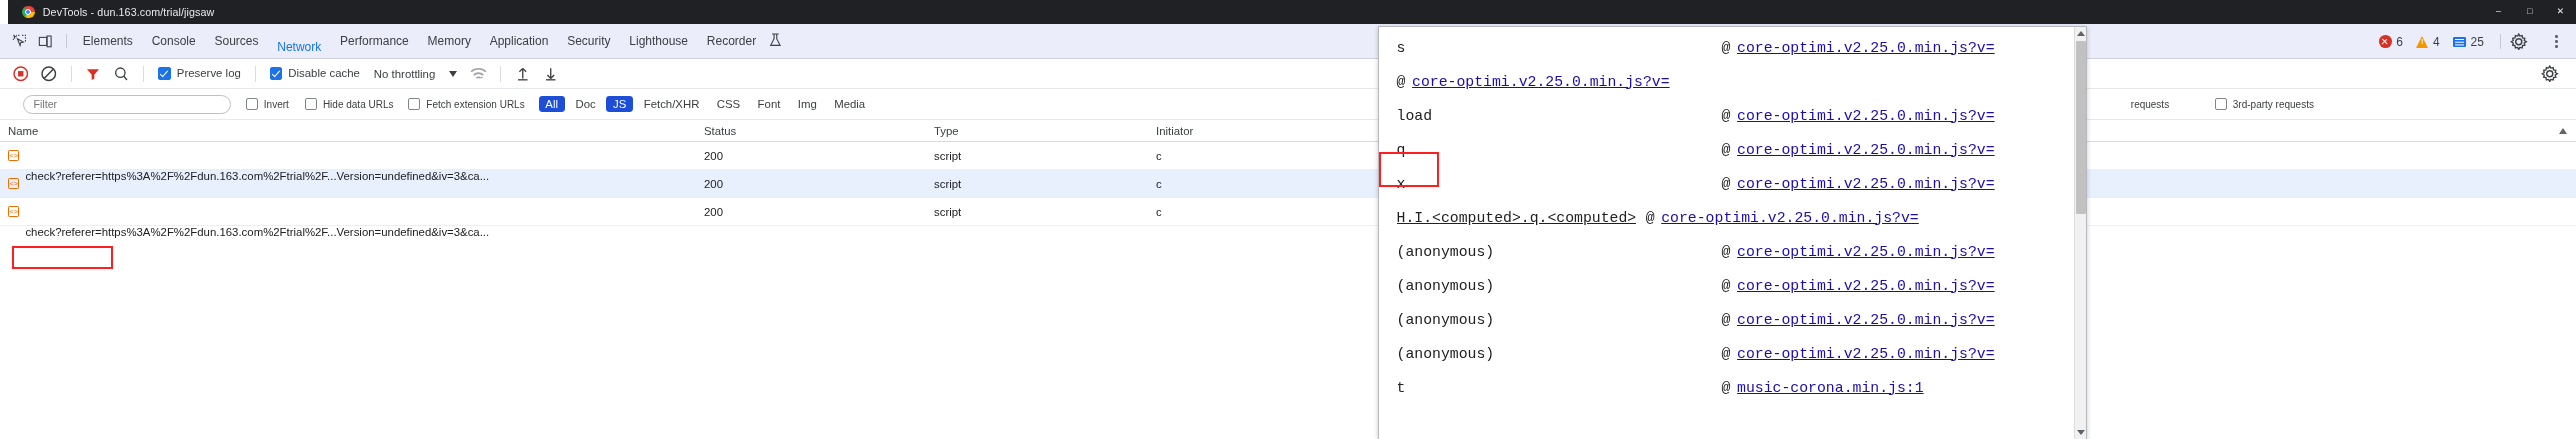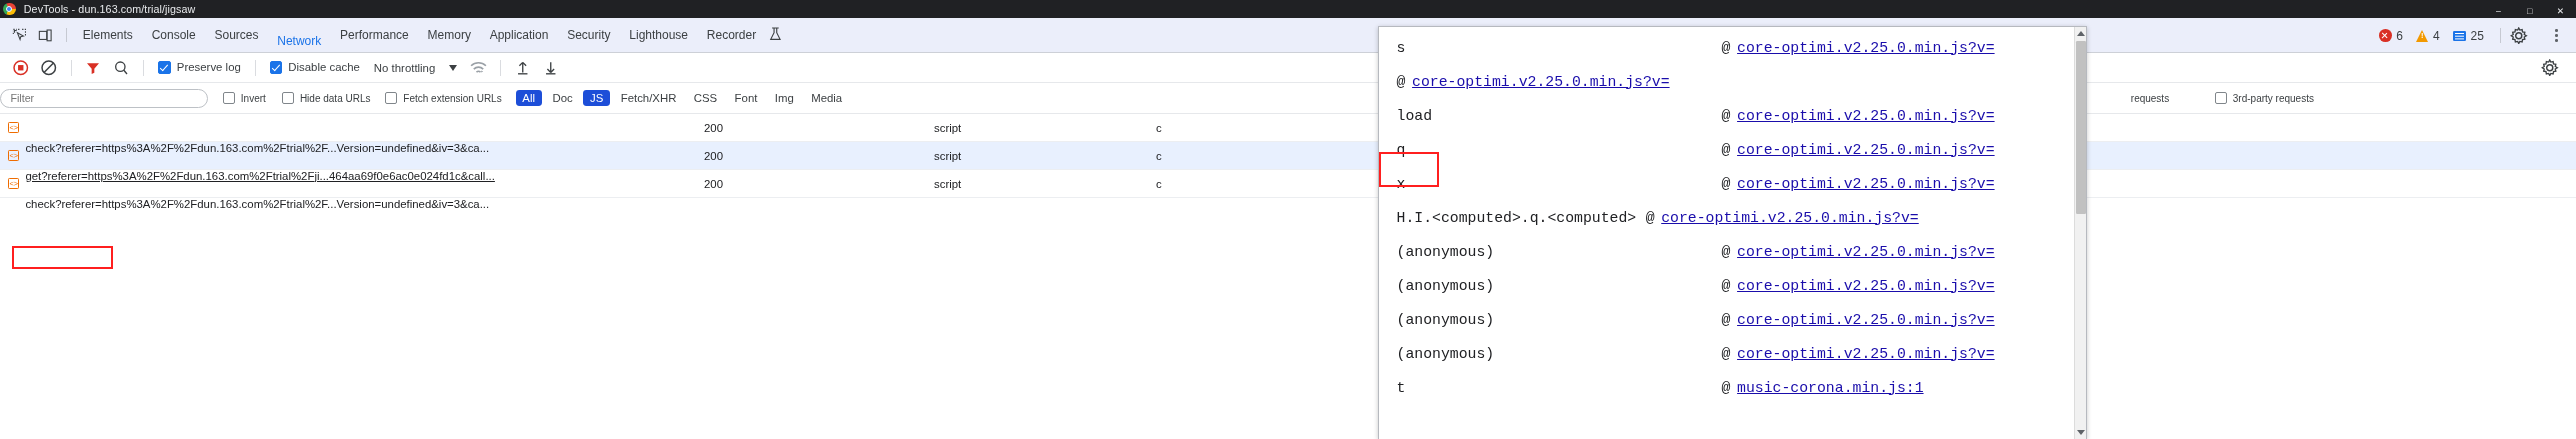--- a/index.html
+++ b/index.html
@@ -5,26 +5,27 @@
   * { box-sizing: border-box; margin: 0; padding: 0; }
   html, body {
     width: 2576px; height: 440px;
     background: #fff;
     font-family: "Liberation Sans", sans-serif;
     overflow: hidden;
   }
 
   
   .titlebar {
-    height: 18px;
+    height: 24px;
     background: #202124;
     display: flex;
     align-items: center;
-    padding-left: 3px;
+    padding-left: 14px;
     position: relative;
+    margin-left: 8px;
   }
   .chrome-logo {
     width: 12.8px; height: 12.8px; border-radius: 50%;
     background:
       conic-gradient(from -30deg,
         #ea4335 0deg 120deg,
         #fbbc05 120deg 240deg,
         #34a853 240deg 360deg);
     position: relative;
     flex: none;
@@ -141,21 +142,21 @@
     width: 3.4px; height: 6.7px; border: solid #fff;
     border-width: 0 1.7px 1.7px 0; transform: rotate(42deg);
   }
   .throttle { font-size: 11.4px; color: #3c4043; margin-left: 8px; white-space: nowrap; }
   .caret { width: 0; height: 0; border-left: 4.7px solid transparent; border-right: 4.7px solid transparent; border-top: 6px solid #3c4043; margin-left: 13.4px; }
   .net-toolbar .vsep2 { width: 0.7px; height: 16px; background: #dadce0; margin: 0 8px; }
 
   
   .filter-row {
     height: 31px; display: flex; align-items: center;
-    padding-left: 0; background: #fff;
+    padding-left: 23px; background: #fff;
     border-bottom: 0.7px solid #e6e8eb;
     position: relative;
   }
   .filter-input {
     width: 208px; height: 19px; border: 0.7px solid #bdc1c6;
     border-radius: 10px; font-size: 10.7px; color: #5f6368;
     padding: 0 9.4px; outline: none; background: #fff;
     font-family: "Liberation Sans", sans-serif;
   }
   .chk-sm { display: flex; align-items: center; gap: 6px; margin-left: 14.8px; font-size: 10px; color: #3c4043; white-space: nowrap; }
@@ -217,21 +218,21 @@
   }
   .popup-inner { padding: 4px 0 0 0; position: relative; }
   .stack-row {
     height: 34px; display: flex; align-items: center;
     font-size: 14.8px; color: #202124; white-space: nowrap;
     padding-left: 17.5px;
   }
   .stack-fn { width: 325px; overflow: hidden; }
   .stack-at { color: #202124; margin-right: 6.7px; }
   .stack-src { color: #1a0dab; text-decoration: underline; }
-  .stack-row.wide .stack-fn { width: auto; margin-right: 9.4px; }
+  .stack-row.wide .stack-fn { width: auto; margin-right: 9.4px; text-decoration: underline; }
   .popup-scroll {
     position: absolute; right: 0; top: 0; width: 12px; height: 100%;
     background: #f1f1f1; border-left: 0.7px solid #dcdcdc;
   }
   .popup-scroll .up, .popup-scroll .down {
     width: 0; height: 0; position: absolute; left: 2px;
     border-left: 4px solid transparent; border-right: 4px solid transparent;
   }
   .popup-scroll .up { top: 4px; border-bottom: 5.4px solid #5f6368; }
   .popup-scroll .down { bottom: 4px; border-top: 5.4px solid #5f6368; }
@@ -408,38 +409,49 @@
   <div class="ftype">Img</div>
   <div class="ftype">Media</div>
   <div class="chk-sm" style="position:absolute;left:2116px">requests</div>
   <label class="chk-sm" style="position:absolute;left:2200px">
     <span class="chk"></span>
     <span>3rd-party requests</span>
   </label>
 </div>
 
 <div class="table">
+  <div class="thead">
+    <div class="col-name">Name</div>
+    <div class="col-status">Status</div>
+    <div class="col-type">Type</div>
+    <div class="col-init">Initiator</div>
+    <div class="col-size">Size</div>
+    <div class="col-time">Time</div>
+    <div class="col-wf">
+      <span>Waterfall</span>
+      <span class="sort-caret"></span>
+    </div>
+  </div>
 
   <div class="row">
     <div class="col-name">
       <span class="js-ico">&lt;&gt;</span>
       <span class="name-link">check?referer=https%3A%2F%2Fdun.163.com%2Ftrial%2F...Version=undefined&amp;iv=3&amp;ca...</span>
     </div>
     <div class="col-status">200</div>
     <div class="col-type">script</div>
     <div class="col-init">c</div>
     <div class="col-size"></div>
     <div class="col-time">44 ms</div>
     <div class="col-wf"><span class="wf-bar"></span></div>
   </div>
 
   <div class="row sel">
     <div class="col-name">
       <span class="js-ico">&lt;&gt;</span>
-      <span class="name-link">get?referer=https%3A%2F%2Fdun.163.com%2Ftrial%2Fji...464aa69f0e6ac0e024fd1c&amp;call...</span>
     </div>
     <div class="col-status">200</div>
     <div class="col-type">script</div>
     <div class="col-init">c</div>
     <div class="col-size"></div>
     <div class="col-time">155 ms</div>
     <div class="col-wf"><span class="wf-bar"></span></div>
   </div>
 
   <div class="row">

